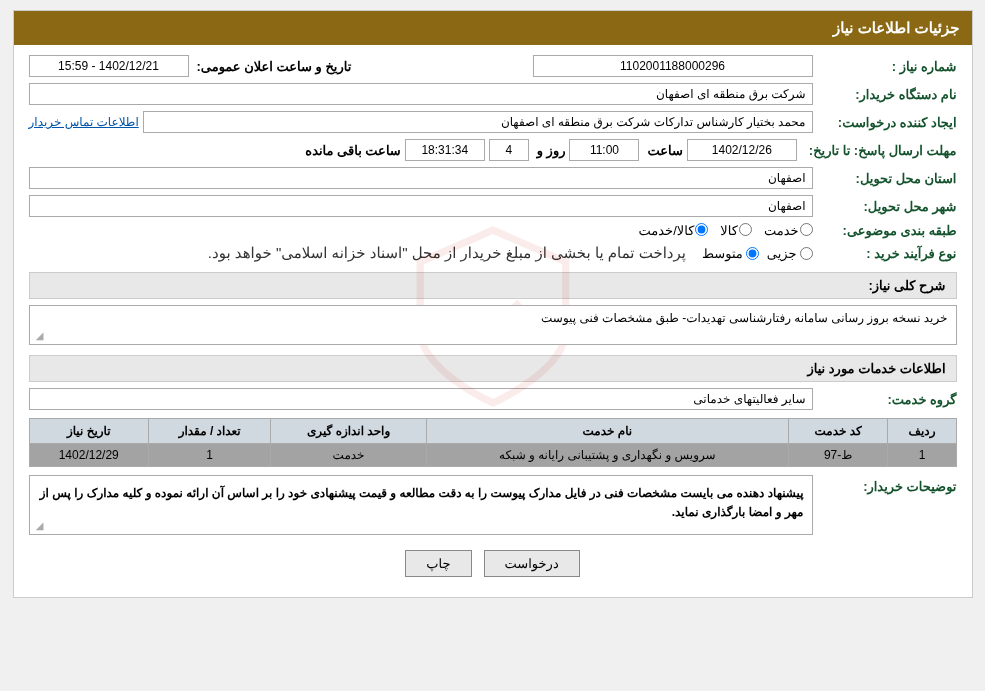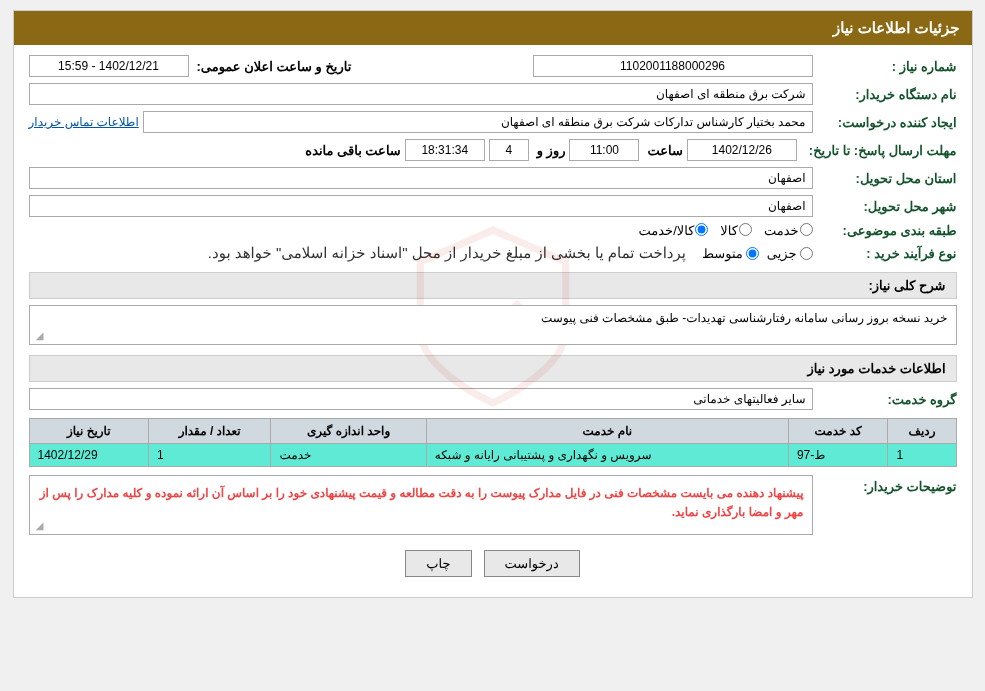--- a/index.html
+++ b/index.html
@@ -132,35 +132,35 @@
     table th {
       background: #d0d8e0;
       border: 1px solid #aaa;
       padding: 5px 8px;
       text-align: center;
       font-weight: bold;
     }
     table td {
       border: 1px solid #aaa;
       padding: 4px 8px;
-      text-align: left;
-      background: #5eead4;
+      text-align: center;
+      background: #a3a3a3;
     }
     .buyer-notes {
       border: 1px solid #aaa;
       padding: 8px;
       font-size: 12px;
       direction: rtl;
       text-align: right;
       background: #fff;
       min-height: 60px;
       position: relative;
     }
     .notes-text {
-      color: #ef4444;
+      color: #000000;
       line-height: 1.6;
     }
     .notes-text span {
       font-weight: bold;
     }
     .btn-row {
       display: flex;
       justify-content: center;
       gap: 12px;
       margin: 15px 0 10px 0;

